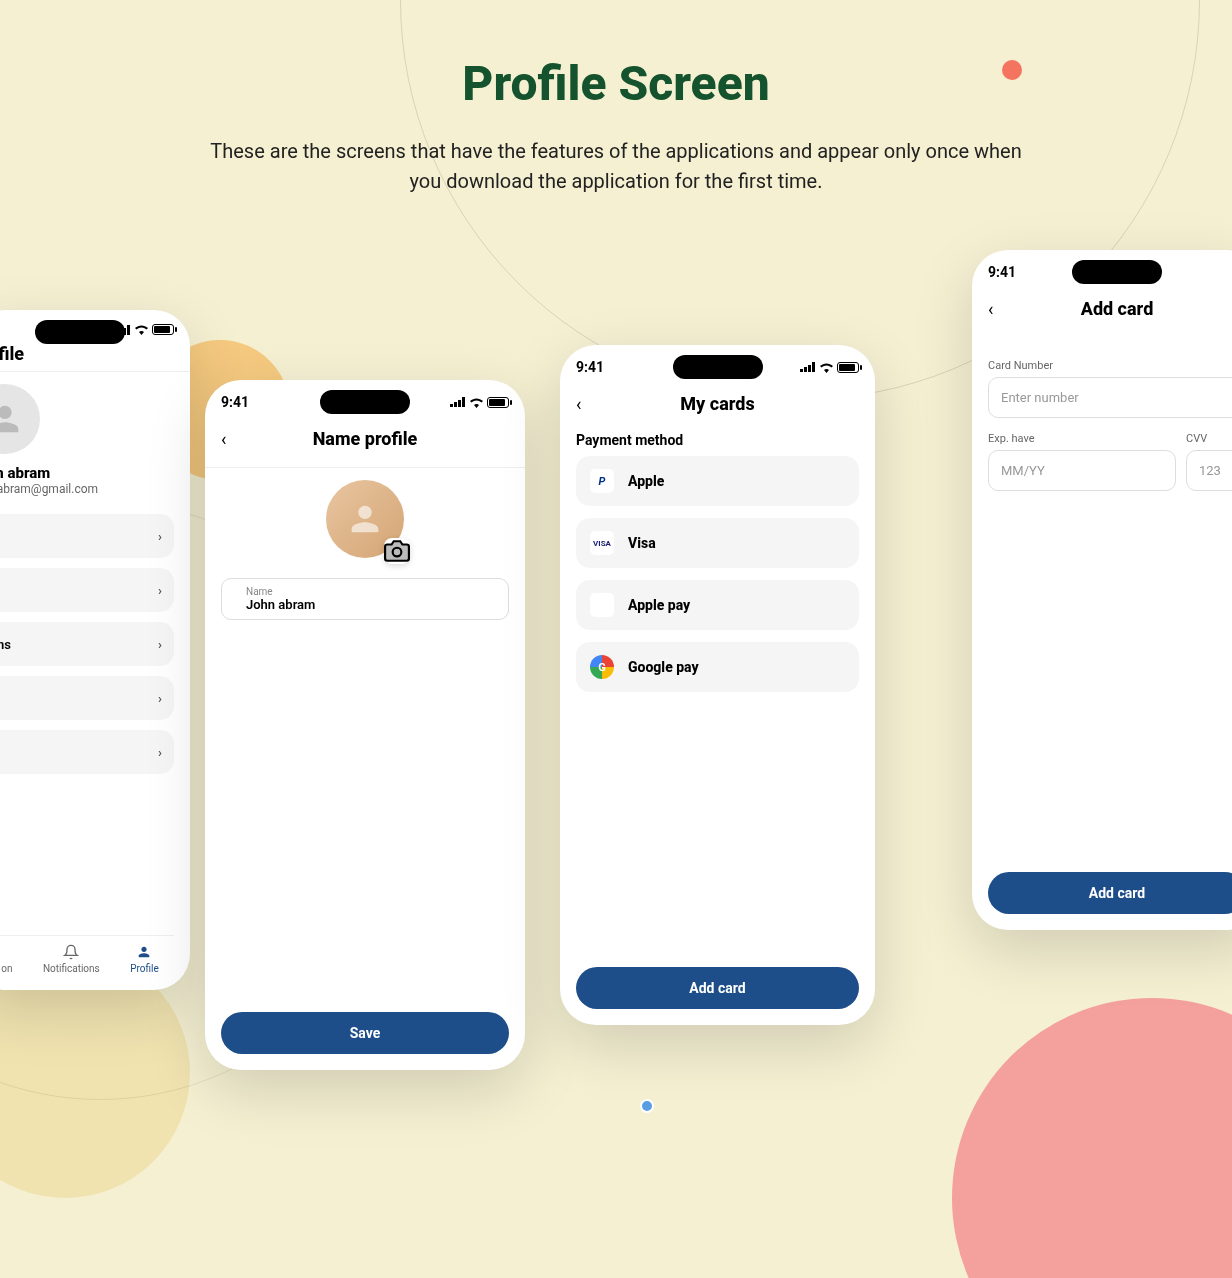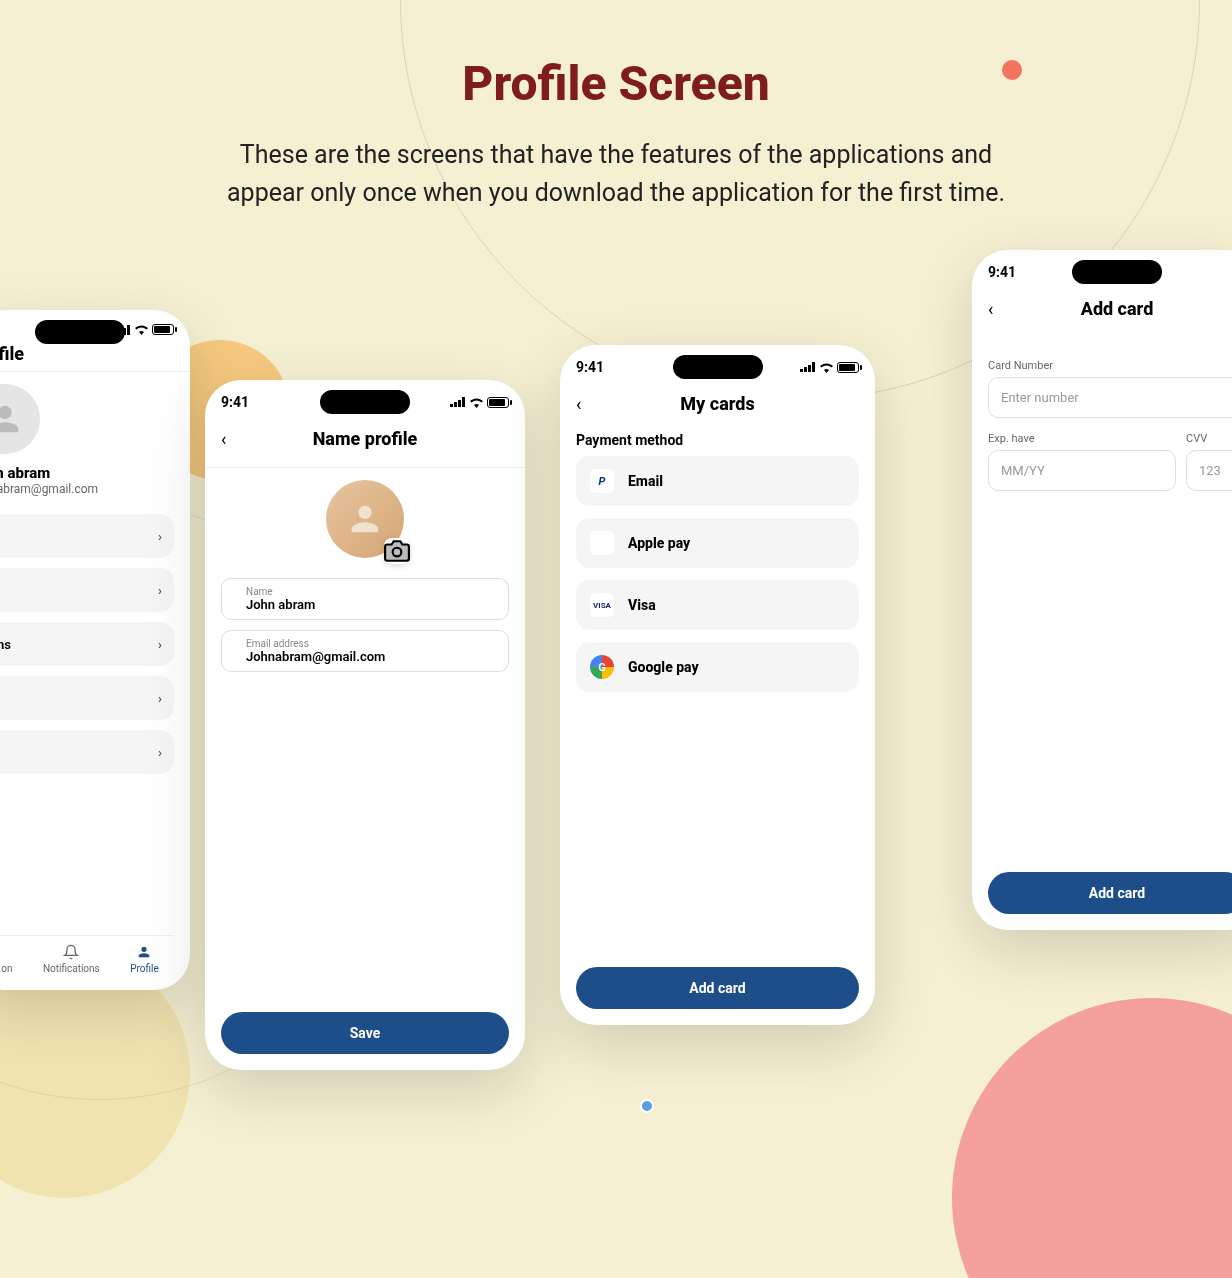--- a/index.html
+++ b/index.html
@@ -7,22 +7,22 @@
 .bg-circle { position:absolute; border-radius:50%; }
 .circle-orange { width:140px; height:140px; background:#f5c97f; left:150px; top:340px; }
 .circle-pink { width:400px; height:400px; background:#f4a09c; right:0; bottom:0; transform:translate(120px,120px); }
 .circle-beige { width:250px; height:250px; background:#f0e3b0; left:-60px; bottom:80px; }
 .dot-coral { width:20px; height:20px; background:#f47460; right:210px; top:60px; }
 .dot-blue { width:14px; height:14px; background:#5a9de0; left:640px; bottom:165px; border:2px solid #fff; }
 .curve { position:absolute; border:1px solid rgba(0,0,0,.08); border-radius:50%; }
 .curve1 { width:800px;height:800px; left:400px; top:-400px; border-color:rgba(0,0,0,.12);}
 .curve2 { width:600px;height:600px; left:-200px; top:500px; }
 .header { position:absolute; left:0; right:0; top:55px; text-align:center; }
-.header h1 { font-size:48px; font-weight:800; color:#7f1d1d; }
-.header p { margin:24px auto 0; max-width:830px; font-size:25px; color:#222; line-height:1.5; }
+.header h1 { font-size:48px; font-weight:800; color:#14532d; }
+.header p { margin:24px auto 0; max-width:830px; font-size:20px; color:#222; line-height:1.5; }
 .phone { position:absolute; background:#fff; border-radius:36px; box-shadow:0 20px 60px rgba(0,0,0,.15); overflow:hidden; }
 .phone-inner { padding:14px 16px 16px; display:flex; flex-direction:column; height:100%; }
 .statusbar { display:flex; justify-content:space-between; align-items:center; font-size:14px; font-weight:700; margin-bottom:18px; }
 .status-icons { display:flex; align-items:center; gap:3px; }
 .notch { position:absolute; top:10px; left:50%; transform:translateX(-50%); width:90px; height:24px; background:#000; border-radius:14px; }
 .header-row { display:flex; align-items:center; justify-content:center; position:relative; margin-bottom:10px; }
 .back { position:absolute; left:0; font-size:18px; cursor:pointer; }
 .title { font-size:18px; font-weight:800; }
 .sep { height:1px; background:#eee; margin:8px -16px 12px; }
 .avatar { width:70px; height:70px; border-radius:50%; background:#e5e5e5; display:flex; align-items:center; justify-content:center; margin:0 auto; position:relative; }
@@ -186,24 +186,20 @@
             <path d="M23 19a2 2 0 01-2 2H3a2 2 0 01-2-2V8a2 2 0 012-2h4l2-3h6l2 3h4a2 2 0 012 2z"></path>
             <circle cx="12" cy="13" r="4"></circle>
           </svg>
       </div>
     </div>
     <div style="height:20px"></div>
     <div class="field">
       <div class="field-label">Name</div>
       <div class="field-value">John abram</div>
     </div>
-    <div class="field">
-      <div class="field-label">Email address</div>
-      <div class="field-value">Johnabram@gmail.com</div>
-    </div>
     <button class="btn-primary">Save</button>
   </div>
 </div>
 
 <div class="phone" id="phone3">
   <div class="notch"></div>
   <div class="phone-inner">
     <div class="statusbar">
       <span>9:41</span>
       <div class="status-icons">
@@ -221,29 +217,29 @@
           </div>
       </div>
     </div>
     <div class="header-row">
       <span class="back">‹</span>
       <div class="title">My cards</div>
     </div>
     <div class="section-title">Payment method</div>
     <div class="pay-item">
       <div class="pay-icon" style="color:#003087;font-style:italic">P</div>
-      <div class="pay-name">Email</div>
+      <div class="pay-name">Apple</div>
+    </div>
+    <div class="pay-item">
+      <div class="pay-icon" style="color:#1a1f71;font-size:8px">VISA</div>
+      <div class="pay-name">Visa</div>
     </div>
     <div class="pay-item">
       <div class="pay-icon"></div>
       <div class="pay-name">Apple pay</div>
-    </div>
-    <div class="pay-item">
-      <div class="pay-icon" style="color:#1a1f71;font-size:8px">VISA</div>
-      <div class="pay-name">Visa</div>
     </div>
     <div class="pay-item">
       <div class="pay-icon" style="background:conic-gradient(#ea4335 0 25%,#fbbc05 25% 50%,#34a853 50% 75%,#4285f4 75%);color:#fff;border-radius:50%">G</div>
       <div class="pay-name">Google pay</div>
     </div>
     <button class="btn-primary">Add card</button>
   </div>
 </div>
 
 <div class="phone" id="phone4">

